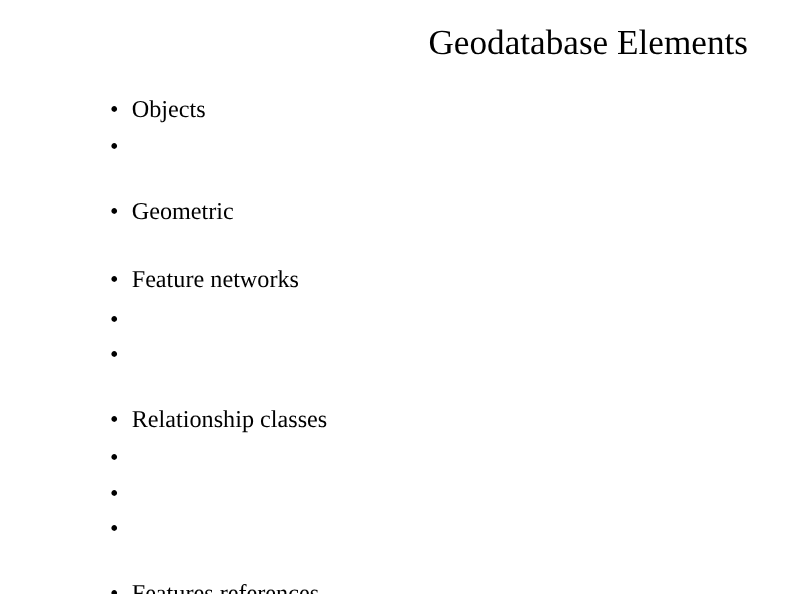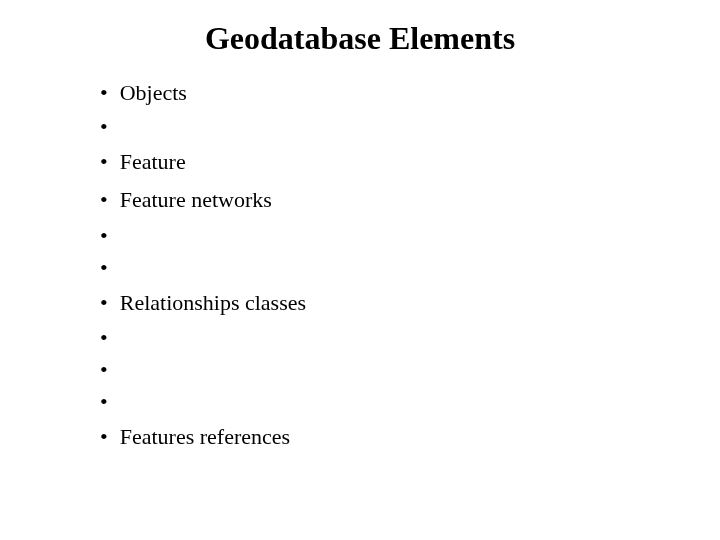--- a/index.html
+++ b/index.html
@@ -16,24 +16,23 @@
       display: flex;
       flex-direction: column;
       align-items: center;
       justify-content: flex-start;
       padding: 20px 40px 20px 40px;
       overflow: hidden;
     }
 
     .title {
       font-size: 32px;
-      font-weight: bold;
-      text-align: center;
+      font-weight: normal;
+      text-align: right;
       color: #000000;
-      margin-bottom: 18px;
       width: 100%;
     }
 
     .bullet-list {
       list-style: none;
       width: 100%;
       padding-left: 60px;
     }
 
     .bullet-list li {
@@ -45,52 +44,53 @@
       gap: 12px;
     }
 
     .bullet-list li .bullet {
       font-size: 22px;
       line-height: 1;
     }
 
     .bullet-list li .item-text {
       line-height: 1.3;
+      margin-top: 24px;
     }
   </style>
 </head>
 <body>
 
 <h1 class="title">Geodatabase Elements</h1>
 
 <ul class="bullet-list">
 <li>
       <span class="bullet">•</span>
       <span class="item-text">Objects</span>
     </li>
     <li>
       <span class="bullet">•</span>
     </li>
     <li style="margin-top: 2px;">
       <span class="bullet">•</span>
-      <span class="item-text">Feature</span>
+      <span class="item-text">Geometric</span>
     </li>
     <li style="margin-top: 2px;">
       <span class="bullet">•</span>
       <span class="item-text">Feature networks</span>
     </li>
     <li style="margin-top: 2px;">
       <span class="bullet">•</span>
     </li>
     <li style="margin-top: 2px;">
       <span class="bullet">•</span>
     </li>
     <li style="margin-top: 2px;">
       <span class="bullet">•</span>
-      <span class="item-text">Relationships classes</span>
+      <span class="item-text">Relationship classes</span>
     </li>
     <li style="margin-top: 2px;">
       <span class="bullet">•</span>
     </li>
     <li style="margin-top: 2px;">
       <span class="bullet">•</span>
     </li>
     <li style="margin-top: 2px;">
       <span class="bullet">•</span>
     </li>

